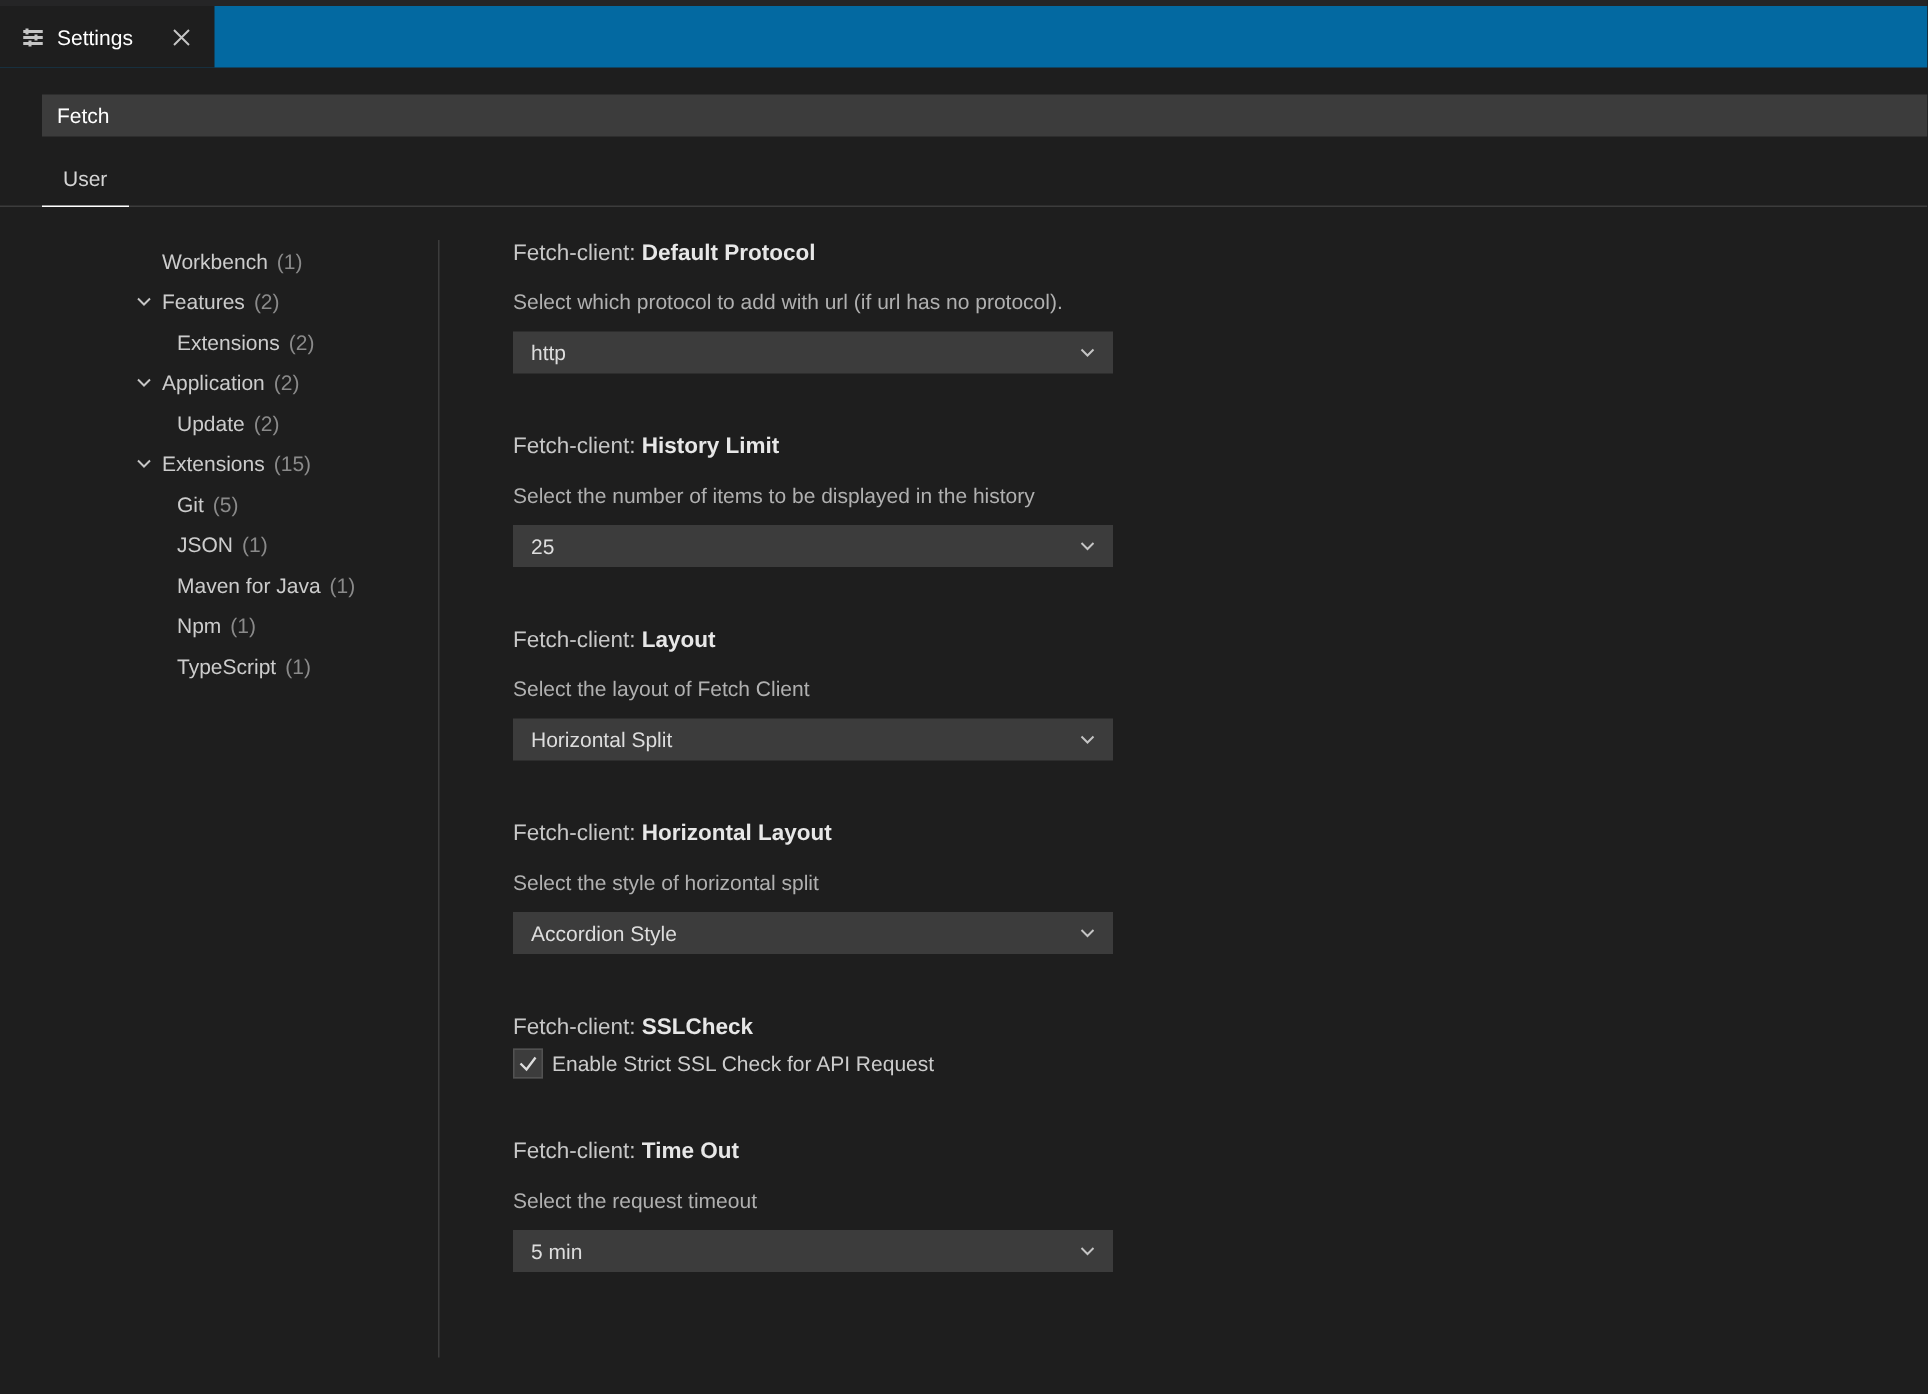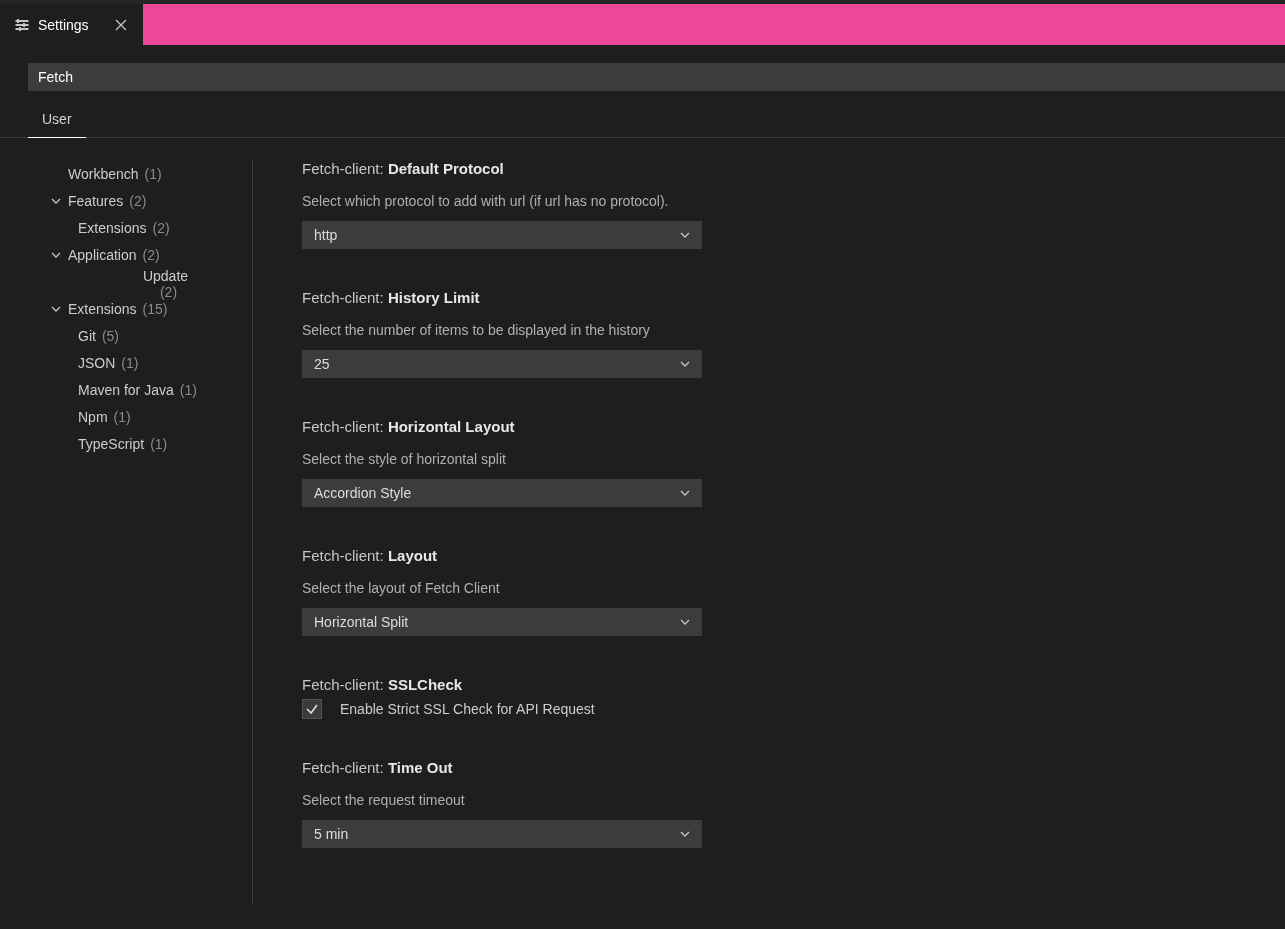--- a/index.html
+++ b/index.html
@@ -12,21 +12,21 @@
     overflow: hidden;
   }
   .topbar {
     height: 4px;
     background: #252526;
   }
   .tabbar {
     display: flex;
     align-items: stretch;
     height: 41px;
-    background: #ec4899;
+    background: #0369a1;
   }
   .tab {
     display: flex;
     align-items: center;
     background: #1e1e1e;
     padding: 0 14px 0 14px;
     color: #e7e7e7;
     position: relative;
   }
   .tab .tab-icon {
@@ -72,20 +72,21 @@
     color: #d4d4d4;
     font-size: 14px;
     border-bottom: 1px solid #fff;
     margin-bottom: -1px;
   }
   .body-row {
     display: flex;
     flex: 1;
     min-height: 0;
     padding-top: 22px;
+    padding-left: 40px;
   }
   .tree {
     width: 254px;
     padding: 0 0 0 28px;
     border-right: 1px solid #3c3c3c00;
     position: relative;
     flex-shrink: 0;
   }
   .tree::after {
     content:"";
@@ -150,21 +151,21 @@
     align-items:center;
     justify-content:space-between;
     padding: 6px 10px 6px 12px;
     font-size: 14px;
     color:#ddd;
   }
   .select-wrap .chev-down { color:#c5c5c5; }
   .check-row {
     display:flex;
     align-items:center;
-    gap:18px;
+    gap:6px;
     margin-top:2px;
   }
   .checkbox {
     width: 20px;
     height: 20px;
     background: #3c3c3c;
     border: 1px solid #525252;
     display:flex;
     align-items:center;
     justify-content:center;
@@ -237,21 +238,21 @@
       <div class="tree-row t-indent-1">
         <span class="chev">
           <svg width="12" height="12" viewBox="0 0 12 12">
               <path d="M2 4 L6 8 L10 4" stroke="#c5c5c5" stroke-width="1.3" fill="none"></path>
             </svg>
         </span>
         <span class="label">Application</span>
         <span class="count">(2)</span>
       </div>
 
-      <div class="tree-row" style="padding-left:50px;flex-direction:column;">
+      <div class="tree-row" style="padding-left:50px;">
         <span class="label">Update</span>
         <span class="count">(2)</span>
       </div>
 
       <div class="tree-row t-indent-1">
         <span class="chev">
           <svg width="12" height="12" viewBox="0 0 12 12">
               <path d="M2 4 L6 8 L10 4" stroke="#c5c5c5" stroke-width="1.3" fill="none"></path>
             </svg>
         </span>
@@ -317,41 +318,41 @@
             <svg width="14" height="14" viewBox="0 0 14 14">
                 <path d="M3 5 L7 9 L11 5" stroke="#c5c5c5" stroke-width="1.3" fill="none"></path>
               </svg>
           </span>
         </div>
       </div>
 
       <div class="setting">
         <div class="title">
           <span class="prefix">Fetch-client:</span>
+          <span class="name">Layout</span>
+        </div>
+        <div class="desc">Select the layout of Fetch Client</div>
+        <div class="select-wrap">
+          <span>Horizontal Split</span>
+          <span class="chev-down">
+            <svg width="14" height="14" viewBox="0 0 14 14">
+                <path d="M3 5 L7 9 L11 5" stroke="#c5c5c5" stroke-width="1.3" fill="none"></path>
+              </svg>
+          </span>
+        </div>
+      </div>
+
+      <div class="setting">
+        <div class="title">
+          <span class="prefix">Fetch-client:</span>
           <span class="name">Horizontal Layout</span>
         </div>
         <div class="desc">Select the style of horizontal split</div>
         <div class="select-wrap">
           <span>Accordion Style</span>
-          <span class="chev-down">
-            <svg width="14" height="14" viewBox="0 0 14 14">
-                <path d="M3 5 L7 9 L11 5" stroke="#c5c5c5" stroke-width="1.3" fill="none"></path>
-              </svg>
-          </span>
-        </div>
-      </div>
-
-      <div class="setting">
-        <div class="title">
-          <span class="prefix">Fetch-client:</span>
-          <span class="name">Layout</span>
-        </div>
-        <div class="desc">Select the layout of Fetch Client</div>
-        <div class="select-wrap">
-          <span>Horizontal Split</span>
           <span class="chev-down">
             <svg width="14" height="14" viewBox="0 0 14 14">
                 <path d="M3 5 L7 9 L11 5" stroke="#c5c5c5" stroke-width="1.3" fill="none"></path>
               </svg>
           </span>
         </div>
       </div>
 
       <div class="setting">
         <div class="title">

